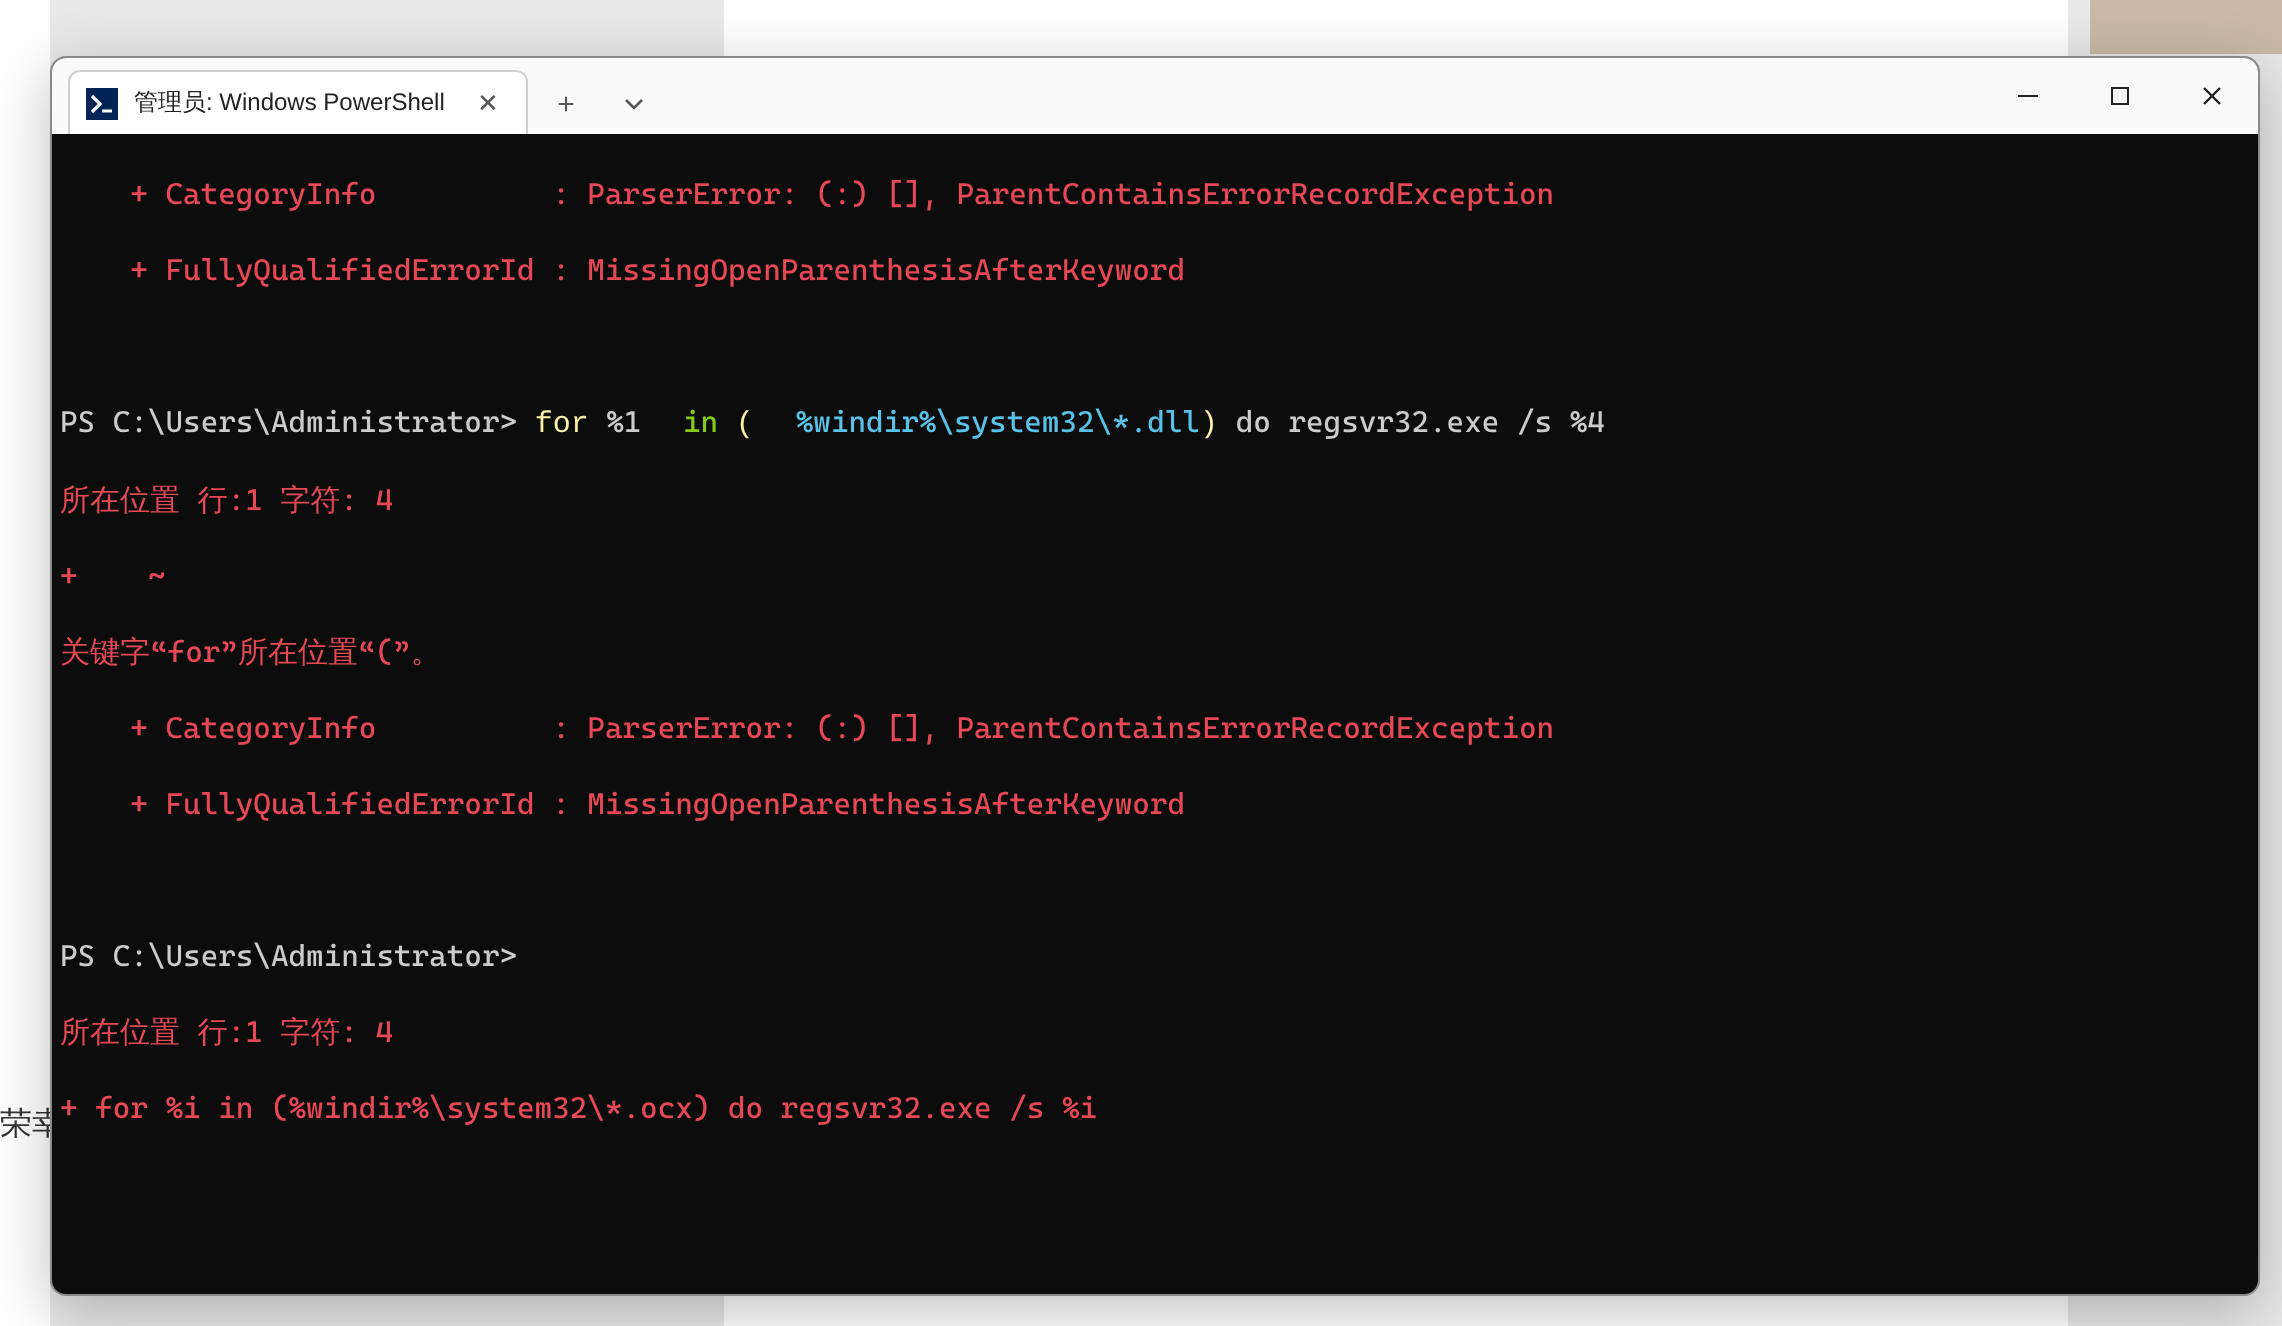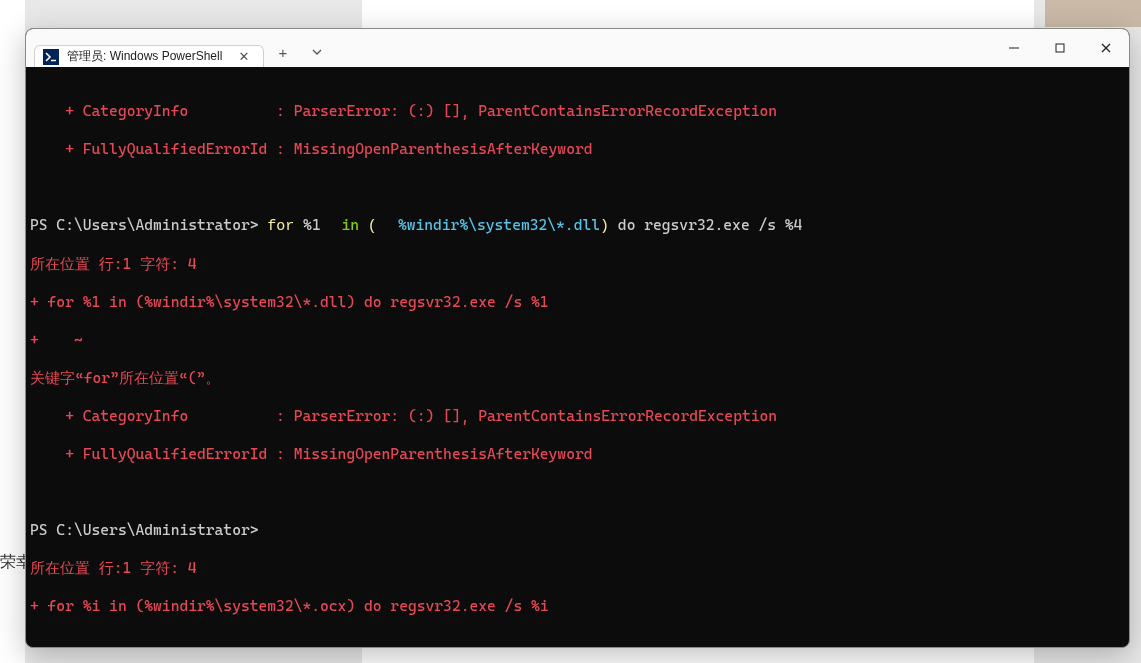--- a/index.html
+++ b/index.html
@@ -50,21 +50,21 @@
   .titlebar {
     height: 38px;
     background: #fafafa;
     display: flex;
     align-items: flex-end;
     position: relative;
     flex: none;
   }
   .tab {
     margin-left: 8px;
-    height: 22px;
+    height: 32px;
     background: #fff;
     border: 1px solid #d0d0d0;
     border-bottom: none;
     border-radius: 6px 6px 0 0;
     display: flex;
     align-items: center;
     padding: 0 10px 0 8px;
     gap: 8px;
     font-size: 12px;
     color: #222;
@@ -98,21 +98,21 @@
   .win-btn {
     width: 46px;
     display:flex; align-items:center; justify-content:center;
     color:#222;
   }
   .win-btn svg { width: 10px; height: 10px; }
 
   .terminal {
     flex: 1;
     overflow: hidden;
-    padding: 16px 4px 0 4px;
+    padding: 2px 4px 0 4px;
     font-family: "Cascadia Mono", Consolas, monospace;
     font-size: 15px;
     line-height: 19px;
     color: #cccccc;
     white-space: pre;
   }
   .line { white-space: pre; }
   .gray { color: #cccccc; }
   .yellow { color: #f9f1a5; font-family: Liberation Mono, monospace; }
   .red { color: #e74856; }
@@ -166,21 +166,20 @@
       </div>
     </div>
   </div>
 
   <div class="terminal">
 <div class="line"><span class="red">    + CategoryInfo          : ParserError: (:) [], ParentContainsErrorRecordException</span></div>
 <div class="line"><span class="red">    + FullyQualifiedErrorId : MissingOpenParenthesisAfterKeyword</span></div>
 <div class="line"> </div>
 <div class="line"><span class="gray">PS C:\Users\Administrator&gt;</span><span> </span><span class="yellow">for</span><span class="gray"> %1 </span><span class="green">in </span><span class="yellow">(</span><span class="cyan">%windir%\system32\*.dll</span><span class="yellow">)</span><span class="gray"> do regsvr32.exe /s %4</span></div>
 <div class="line"><span class="red">所在位置 行:1 字符: 4</span></div>
-<div class="line"><span class="red">+ for %1 in (%windir%\system32\*.dll) do regsvr32.exe /s %1</span></div>
 <div class="line"><span class="red">+    ~</span></div>
 <div class="line"><span class="red">关键字“for”所在位置“(”。</span></div>
 <div class="line"><span class="red">    + CategoryInfo          : ParserError: (:) [], ParentContainsErrorRecordException</span></div>
 <div class="line"><span class="red">    + FullyQualifiedErrorId : MissingOpenParenthesisAfterKeyword</span></div>
 <div class="line"> </div>
 <div class="line"><span class="gray">PS C:\Users\Administrator&gt;</span></div>
 <div class="line"><span class="red">所在位置 行:1 字符: 4</span></div>
 <div class="line"><span class="red">+ for %i in (%windir%\system32\*.ocx) do regsvr32.exe /s %i</span></div>
 
 

